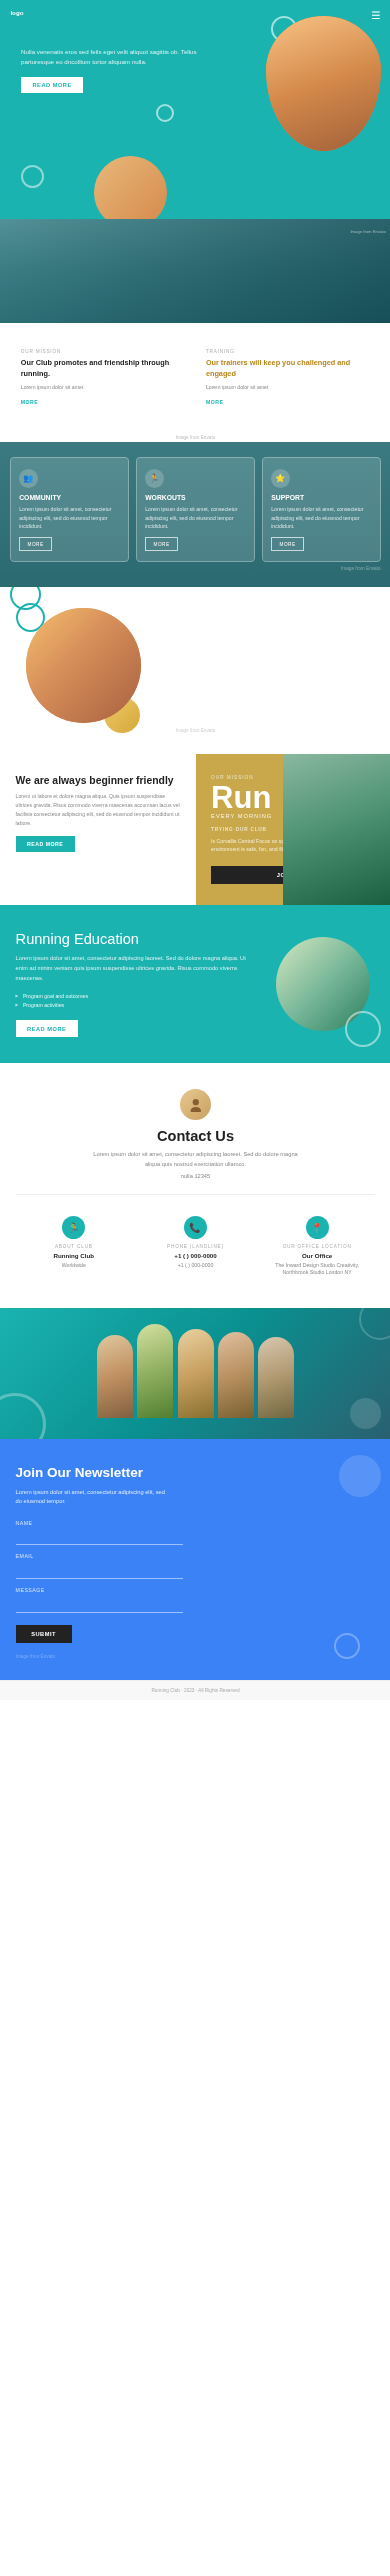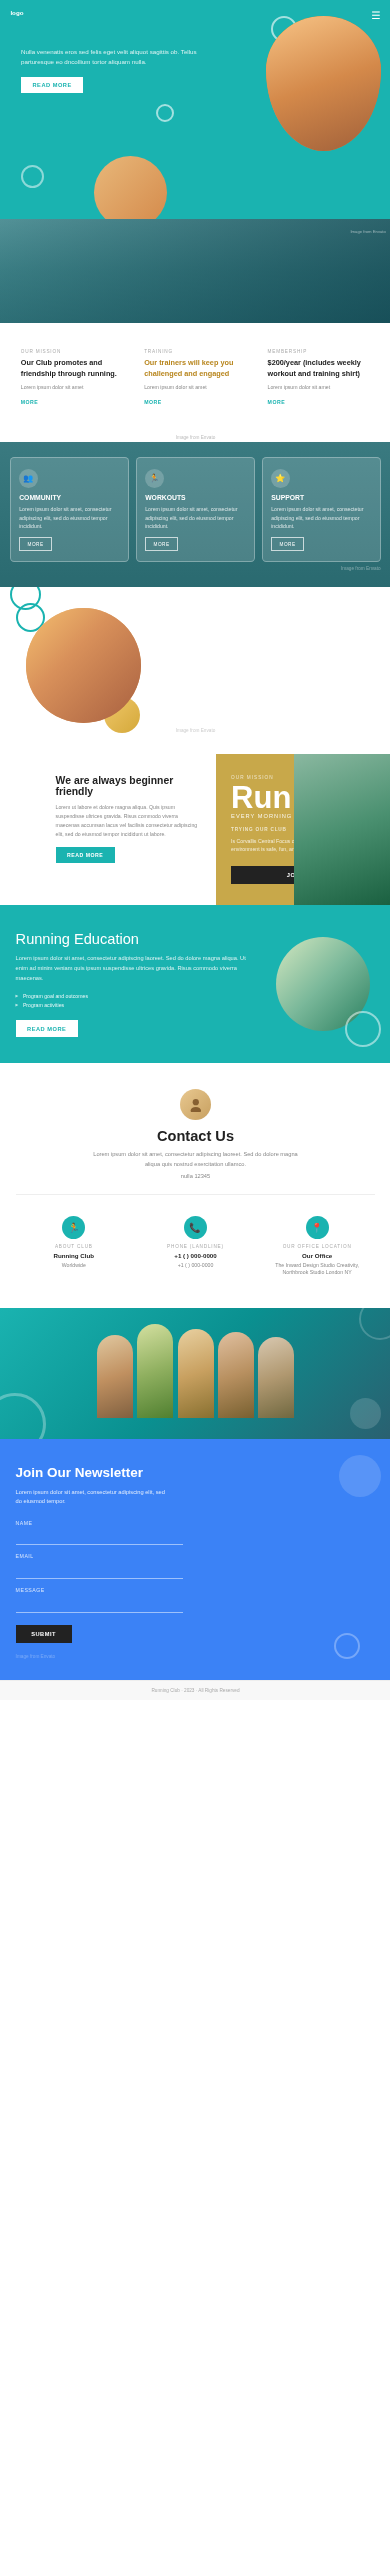--- a/index.html
+++ b/index.html
@@ -294,21 +294,20 @@
       text-transform: uppercase;
       letter-spacing: 0.5px;
       font-weight: bold;
       cursor: pointer;
     }
 
     
     .split-section {
       display: flex;
       min-height: 146px;
-      margin-left: 40px;
     }
     .split-left {
       flex: 1;
       background: #fff;
       padding: 21px 15.6px;
     }
     .split-right {
       flex: 1;
       background: #c8a84a;
       padding: 21px 15.6px;
@@ -671,26 +670,20 @@
 <section class="info-row">
   <div class="info-card">
     <div class="info-card-label">OUR MISSION</div>
     <div class="info-card-title">Our Club promotes and friendship through running.</div>
     <div class="info-card-desc">Lorem ipsum dolor sit amet</div>
     <a class="link-more">MORE</a>
   </div>
   <div class="info-card">
     <div class="info-card-label">TRAINING</div>
     <div class="info-card-title gold">Our trainers will keep you challenged and engaged</div>
-    <div class="info-card-desc">Lorem ipsum dolor sit amet</div>
-    <a class="link-more">MORE</a>
-  </div>
-  <div class="info-card">
-    <div class="info-card-label">MEMBERSHIP</div>
-    <div class="info-card-title">$200/year (includes weekly workout and training shirt)</div>
     <div class="info-card-desc">Lorem ipsum dolor sit amet</div>
     <a class="link-more">MORE</a>
   </div>
 </section>
 <div class="image-credit">Image from Envato</div>
 
 <section class="cards-section">
   <div class="cards-row">
     <div class="card-box">
       <div class="card-box-icon">

